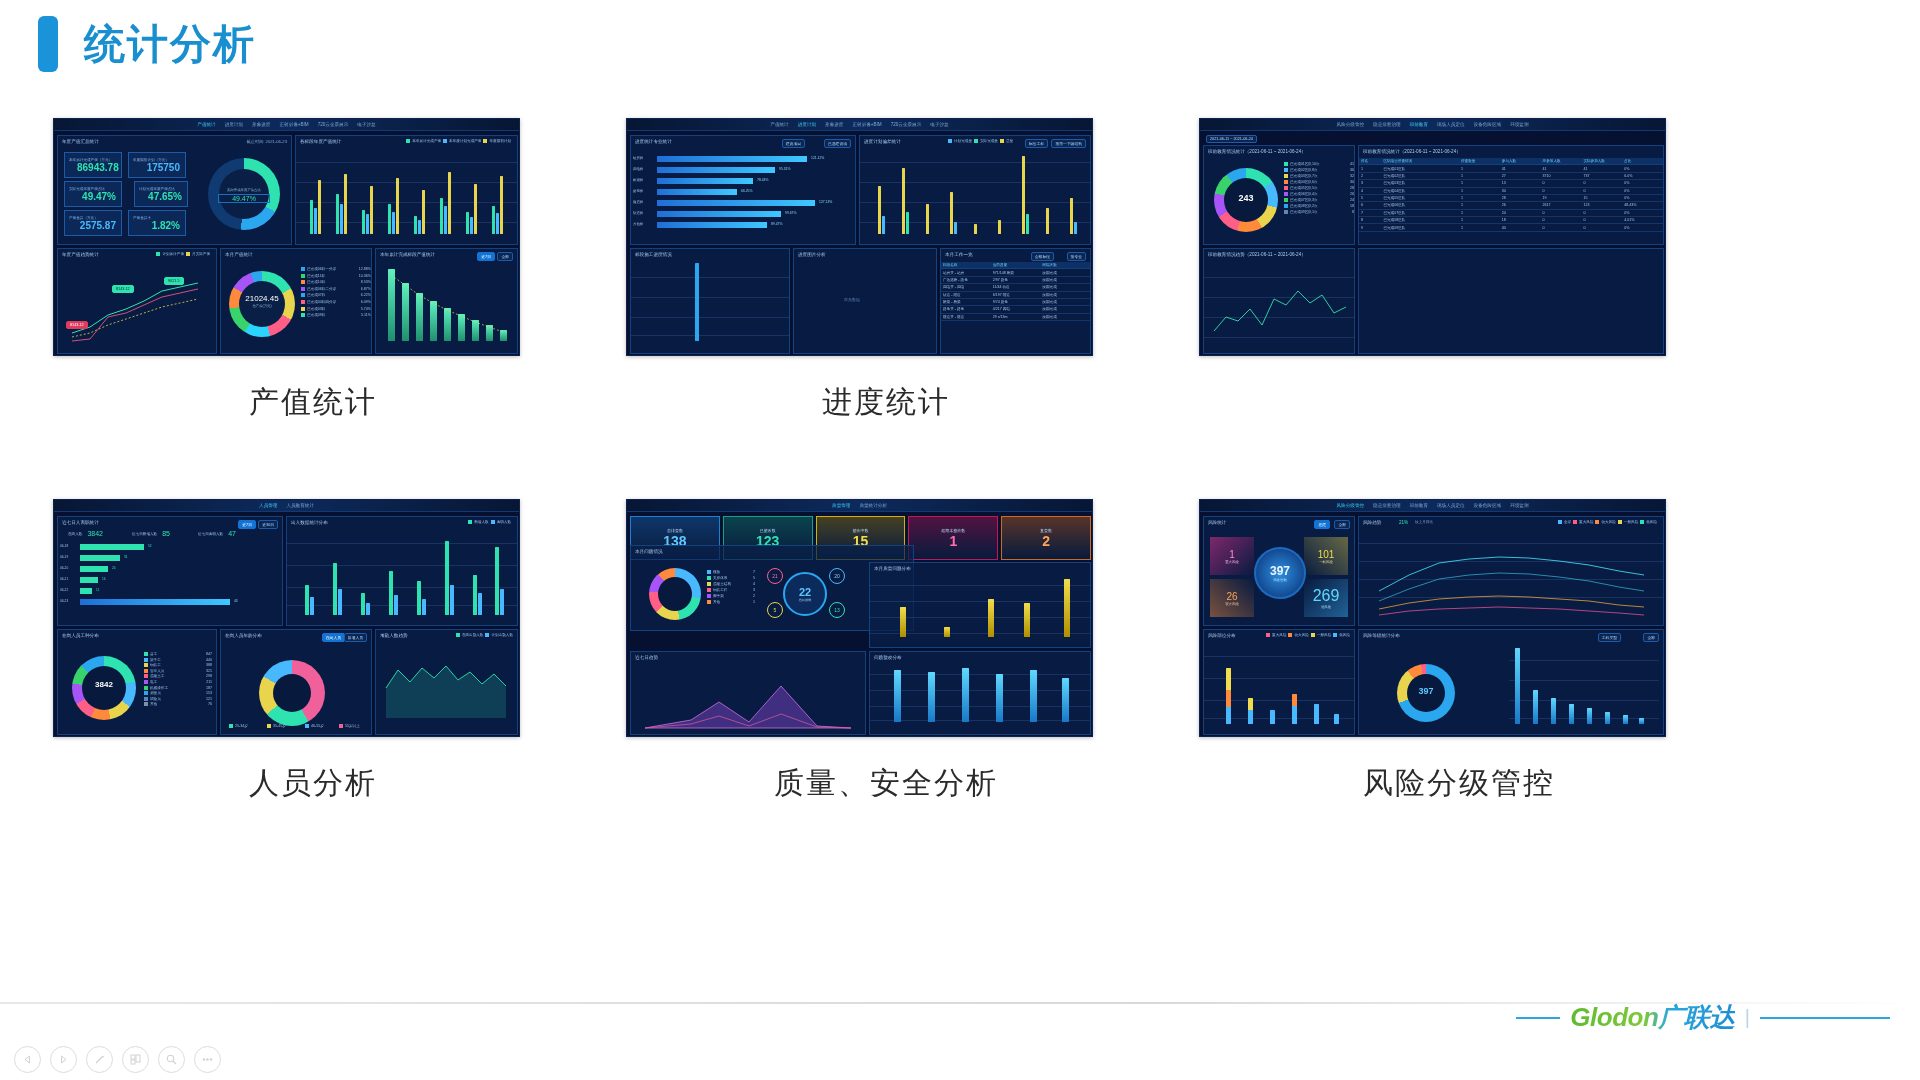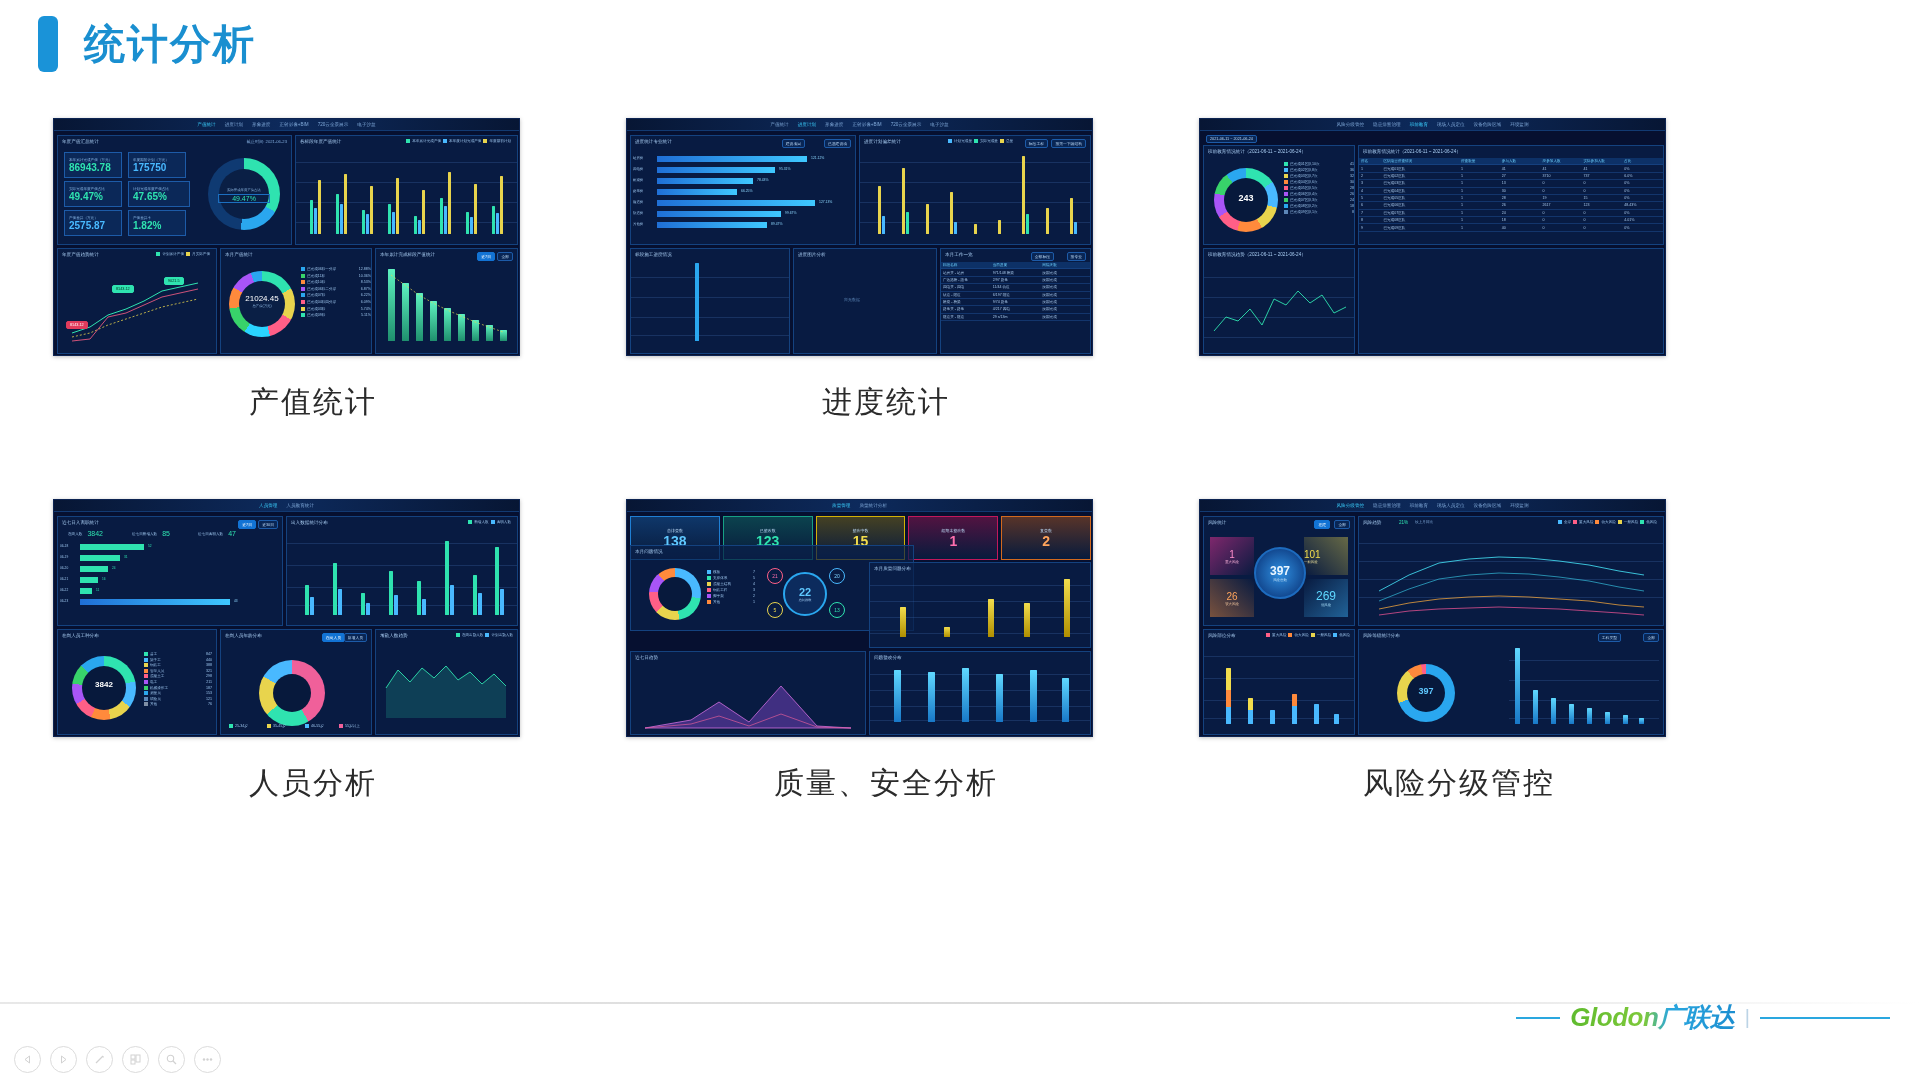--- a/index.html
+++ b/index.html
@@ -57,21 +57,21 @@
     position: absolute; background: rgba(10,32,74,.72);
     border: 1px solid #14427f;
   }
   .ptitle { font-size: 4.6px; color: #a9cdf2; position: absolute; left: 4px; top: 3px; }
   .ptitle2 { font-size: 4.2px; color: #7fa8d8; position: absolute; right: 4px; top: 3px; }
   .kpi {
     position: absolute; border: 1px solid #1d5ba8; background: rgba(12,42,92,.85);
     display: flex; flex-direction: column; justify-content: center; padding-left: 4px;
   }
   .kpi .lb { font-size: 3.6px; color: #89b6e4; }
-  .kpi .vl { font-size: 10px; color: #2fe3b0; font-weight: bold; padding-right: 5px; }
+  .kpi .vl { font-size: 10px; color: #2fe3b0; font-weight: bold; text-align: right; padding-right: 5px; margin-left: 8px; }
   .kpi .vl.b { color: #49b9ff; }
   .bar { position: absolute; bottom: 0; border-radius: .5px; }
   .dot { position: absolute; border-radius: 50%; }
   .legend { position: absolute; font-size: 3.6px; color: #9cc4ec; display: flex; align-items: center; gap: 2px;}
   .legend i { width: 4px; height: 4px; display: inline-block; }
   .ring {
     position: absolute; border-radius: 50%;
   }
   .gline { position: absolute; height: 1px; background: rgba(70,120,190,.25); width: 100%; left: 0;}
   .pill {
@@ -148,21 +148,21 @@
             <div class="vl">86943.78</div>
           </div>
           <div class="kpi" style="left:70px;top:16px;width:58px;height:26px;">
             <div class="lb">年度期初计划（万元）</div>
             <div class="vl b">175750</div>
           </div>
           <div class="kpi" style="left:6px;top:45px;width:58px;height:26px;">
             <div class="lb">实际完成年度产值占比</div>
             <div class="vl">49.47%</div>
           </div>
-          <div class="kpi" style="left:70px;top:45px;width:62px;height:26px;">
+          <div class="kpi" style="left:76px;top:45px;width:54px;height:26px;">
             <div class="lb">计划完成年度产值占比</div>
             <div class="vl">47.65%</div>
           </div>
           <div class="kpi" style="left:6px;top:74px;width:58px;height:26px;">
             <div class="lb">产值差异（万元）</div>
             <div class="vl b">2575.87</div>
           </div>
           <div class="kpi" style="left:70px;top:74px;width:58px;height:26px;">
             <div class="lb">产值差异率</div>
             <div class="vl">1.82%</div>
@@ -955,30 +955,30 @@
           <span>环境监测</span>
         </div>
         <div class="panel" style="left:3px;top:16px;width:152px;height:110px;">
           <div class="ptitle">风险统计</div>
           <div class="pill on" style="right:24px;top:3px;">在建</div>
           <div class="pill" style="right:4px;top:3px;">全部</div>
           <div style="position:absolute;left:6px;top:20px;width:44px;height:38px;background:linear-gradient(135deg,rgba(224,49,143,.55),rgba(10,25,55,.2));display:flex;flex-direction:column;align-items:center;justify-content:center">
             <div style="font-size:10px;color:#ff8ecb">1</div>
             <div style="font-size:3.4px;color:#ffb6dd">重大风险</div>
           </div>
-          <div style="position:absolute;right:6px;top:20px;width:44px;height:38px;background:linear-gradient(225deg,rgba(217,200,74,.45),rgba(10,25,55,.2));display:flex;flex-direction:column;align-items:flex-start;justify-content:center">
+          <div style="position:absolute;right:6px;top:20px;width:44px;height:38px;background:linear-gradient(225deg,rgba(217,200,74,.45),rgba(10,25,55,.2));display:flex;flex-direction:column;align-items:center;justify-content:center">
             <div style="font-size:10px;color:#f2dd4d">101</div>
             <div style="font-size:3.4px;color:#e8dc9a">一般风险</div>
           </div>
           <div style="position:absolute;left:6px;top:62px;width:44px;height:38px;background:linear-gradient(45deg,rgba(232,135,58,.5),rgba(10,25,55,.2));display:flex;flex-direction:column;align-items:center;justify-content:center">
             <div style="font-size:10px;color:#ffa45c">26</div>
             <div style="font-size:3.4px;color:#f3c59c">较大风险</div>
           </div>
           <div style="position:absolute;right:6px;top:62px;width:44px;height:38px;background:linear-gradient(315deg,rgba(63,184,255,.45),rgba(10,25,55,.2));display:flex;flex-direction:column;align-items:center;justify-content:center">
-            <div style="font-size:12px;color:#5fd8ff">269</div>
+            <div style="font-size:16px;color:#5fd8ff">269</div>
             <div style="font-size:3.4px;color:#a5dcf7">低风险</div>
           </div>
           <div class="ring" style="left:50px;top:30px;width:52px;height:52px;border:2px solid #1d6bbe;background:radial-gradient(circle,#2f8fe0 0%,#134a92 70%,#0a2a5e 100%);display:flex;flex-direction:column;align-items:center;justify-content:center">
             <div style="font-size:12px;color:#eaf6ff;font-weight:bold">397</div>
             <div style="font-size:3.4px;color:#bcdcf5">风险总数</div>
           </div>
         </div>
         <div class="panel" style="left:158px;top:16px;width:306px;height:110px;">
           <div class="ptitle">风险趋势</div>
           <div style="position:absolute;left:40px;top:3px;font-size:4.6px;color:#2fe3b0">21%</div>

